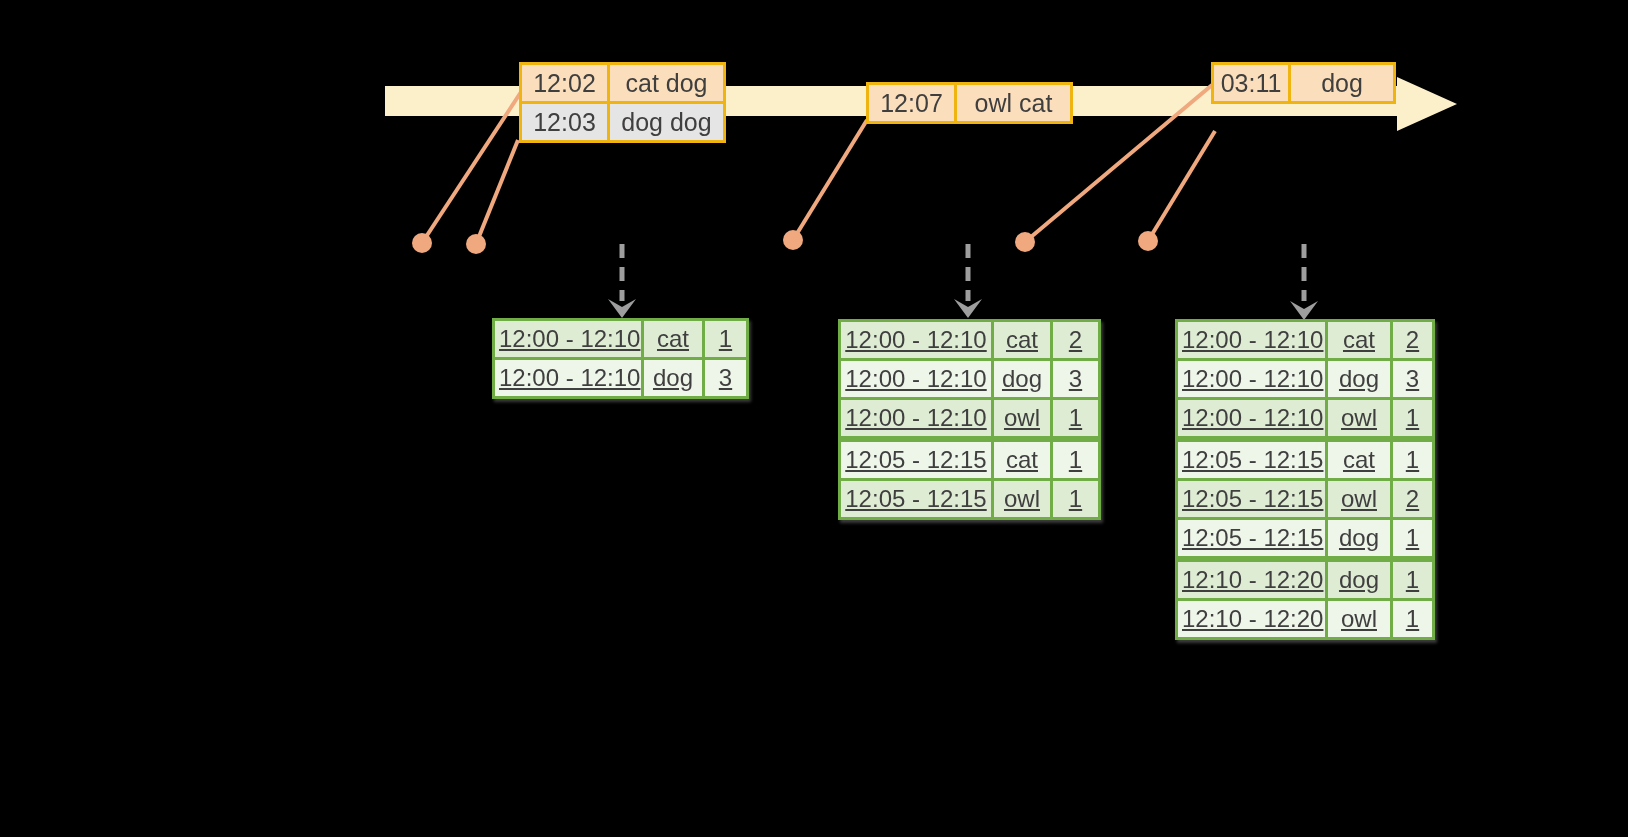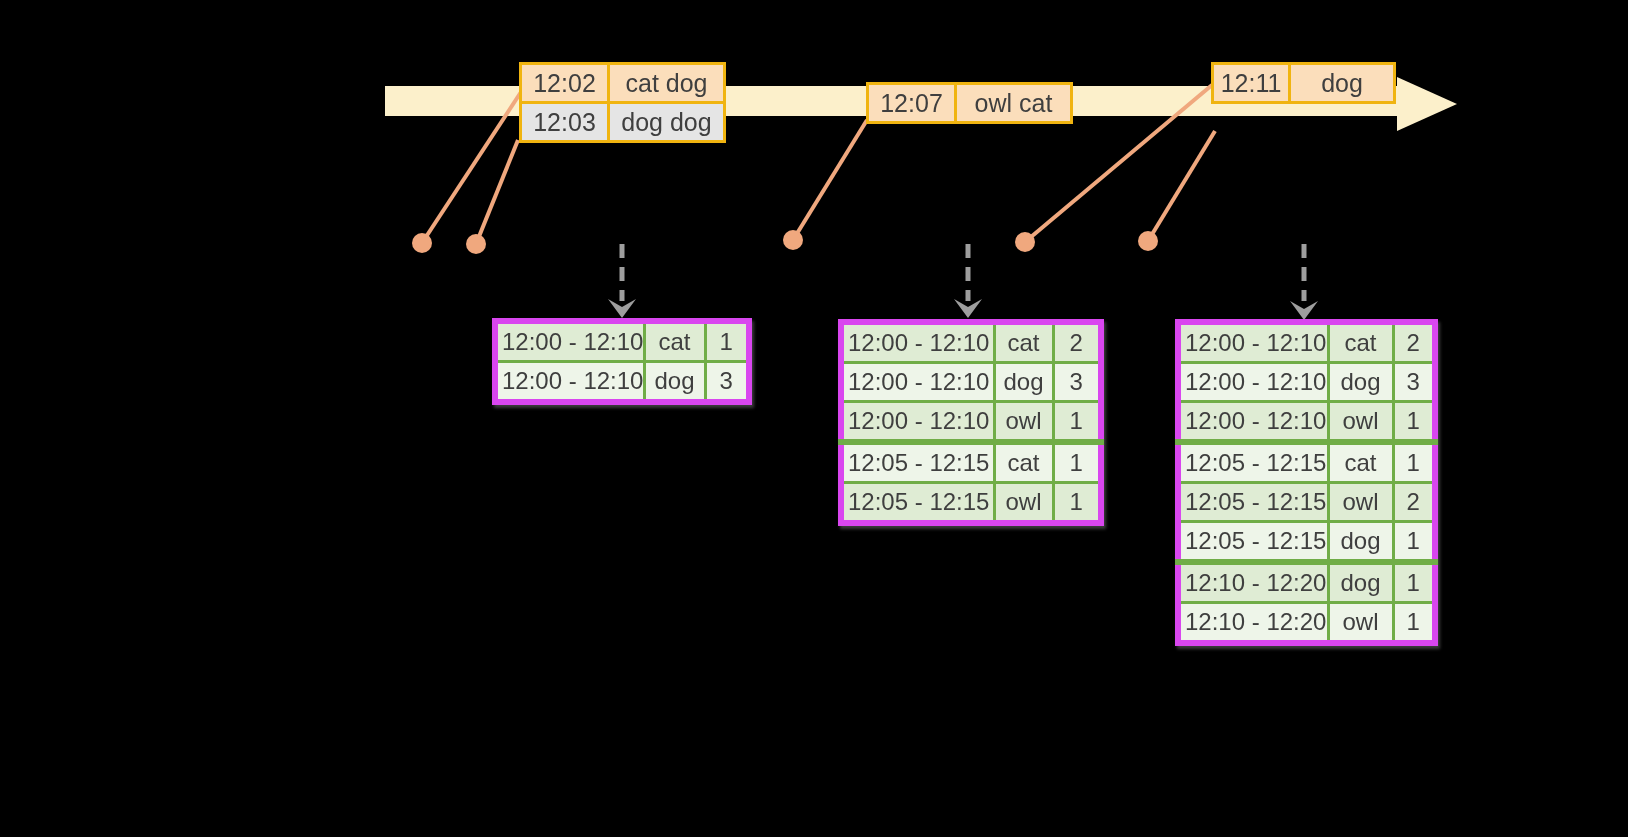--- a/index.html
+++ b/index.html
@@ -36,21 +36,21 @@
     table-layout:fixed;
     box-shadow:2px 3px 3px rgba(110,110,110,.55);
   }
   table.gtable td{
     border:3px solid #70ad47;
     height:36px;
     text-align:center;vertical-align:middle;
     font-size:24px;color:#3f3f3f;
     padding:0 4px;white-space:nowrap;
   }
-  table.gtable{border:6px solid #d946ef;}
+  table.gtable{border:3px solid #d946ef;text-decoration:underline;}
   table.gtable tr.row-a td{background:#dfecd4;}
   table.gtable tr.row-b td{background:#eef5e9;}
   table.gtable tr.grp td{border-top-width:6px;}
 </style>
 </head>
 <body>
 
 <div class="canvas">
 
   <svg class="connectors" width="1628" height="837" viewBox="0 0 1628 837">
@@ -118,21 +118,21 @@
   </tbody>
     </table>
 
   <table class="etable" style="left:1211px;top:62px;width:182px;">
     <colgroup>
         <col style="width:77px">
         <col style="width:105px">
       </colgroup>
     <tbody>
         <tr class="row-a">
-      <td>12:11</td>
+      <td>03:11</td>
       <td>dog</td>
     </tr>
   </tbody>
     </table>
 
   <table class="gtable" style="left:492px;top:318px;width:254px;">
     <colgroup>
         <col style="width:149px">
         <col style="width:61px">
         <col style="width:44px">

